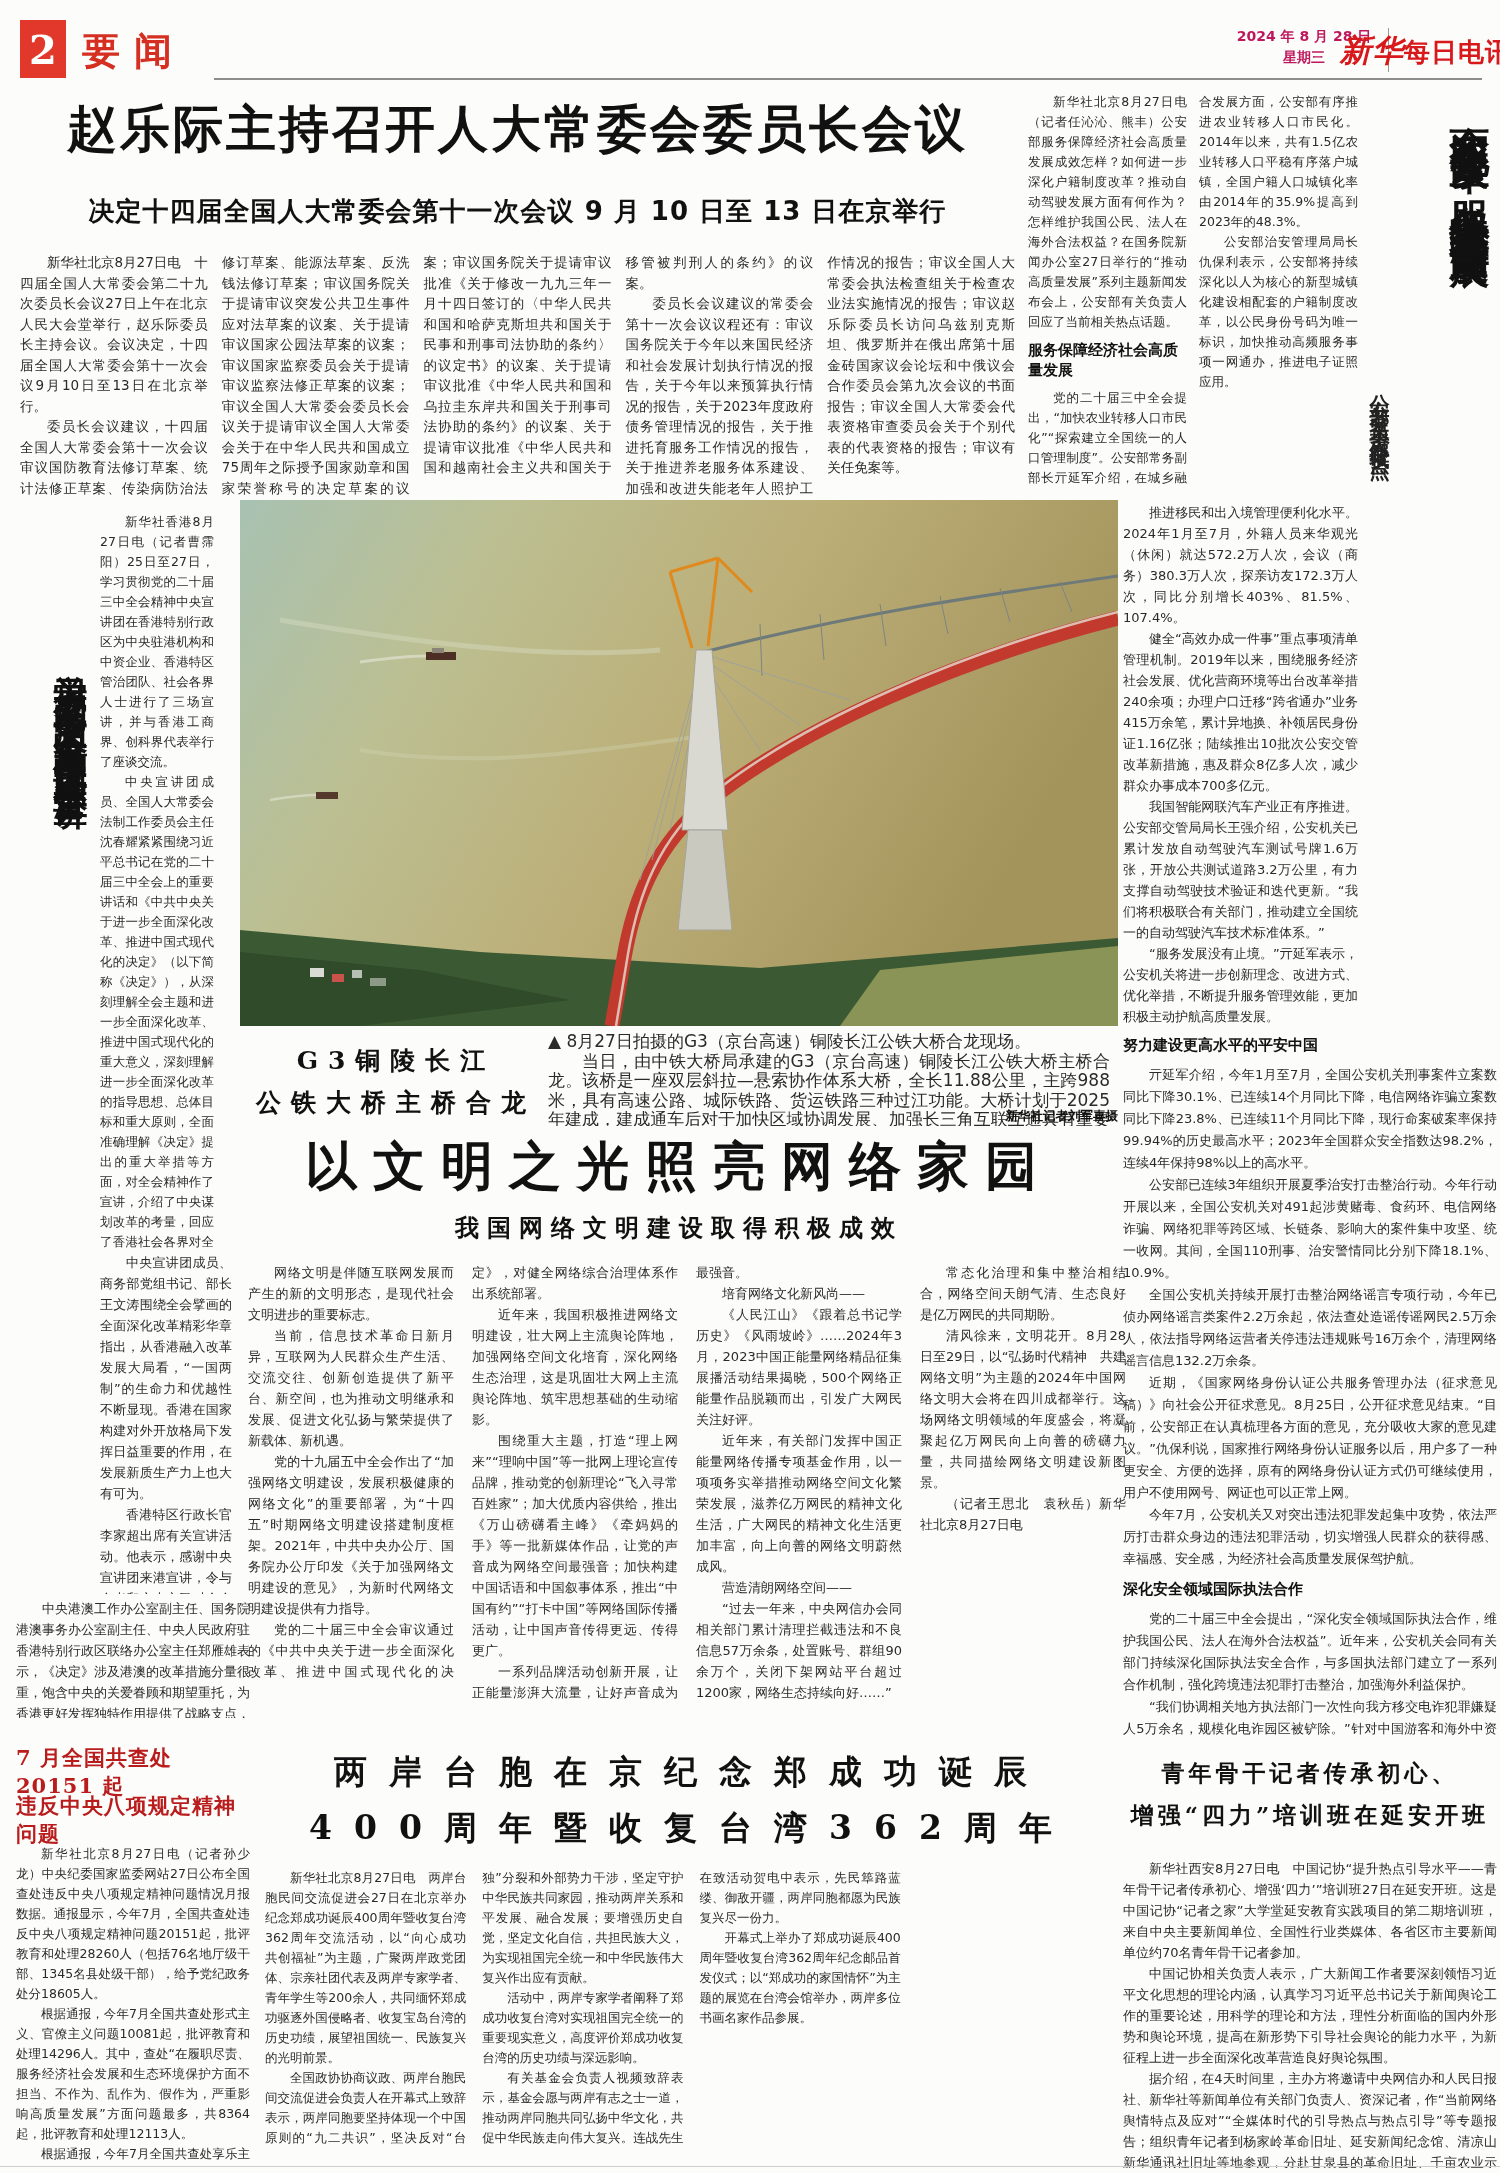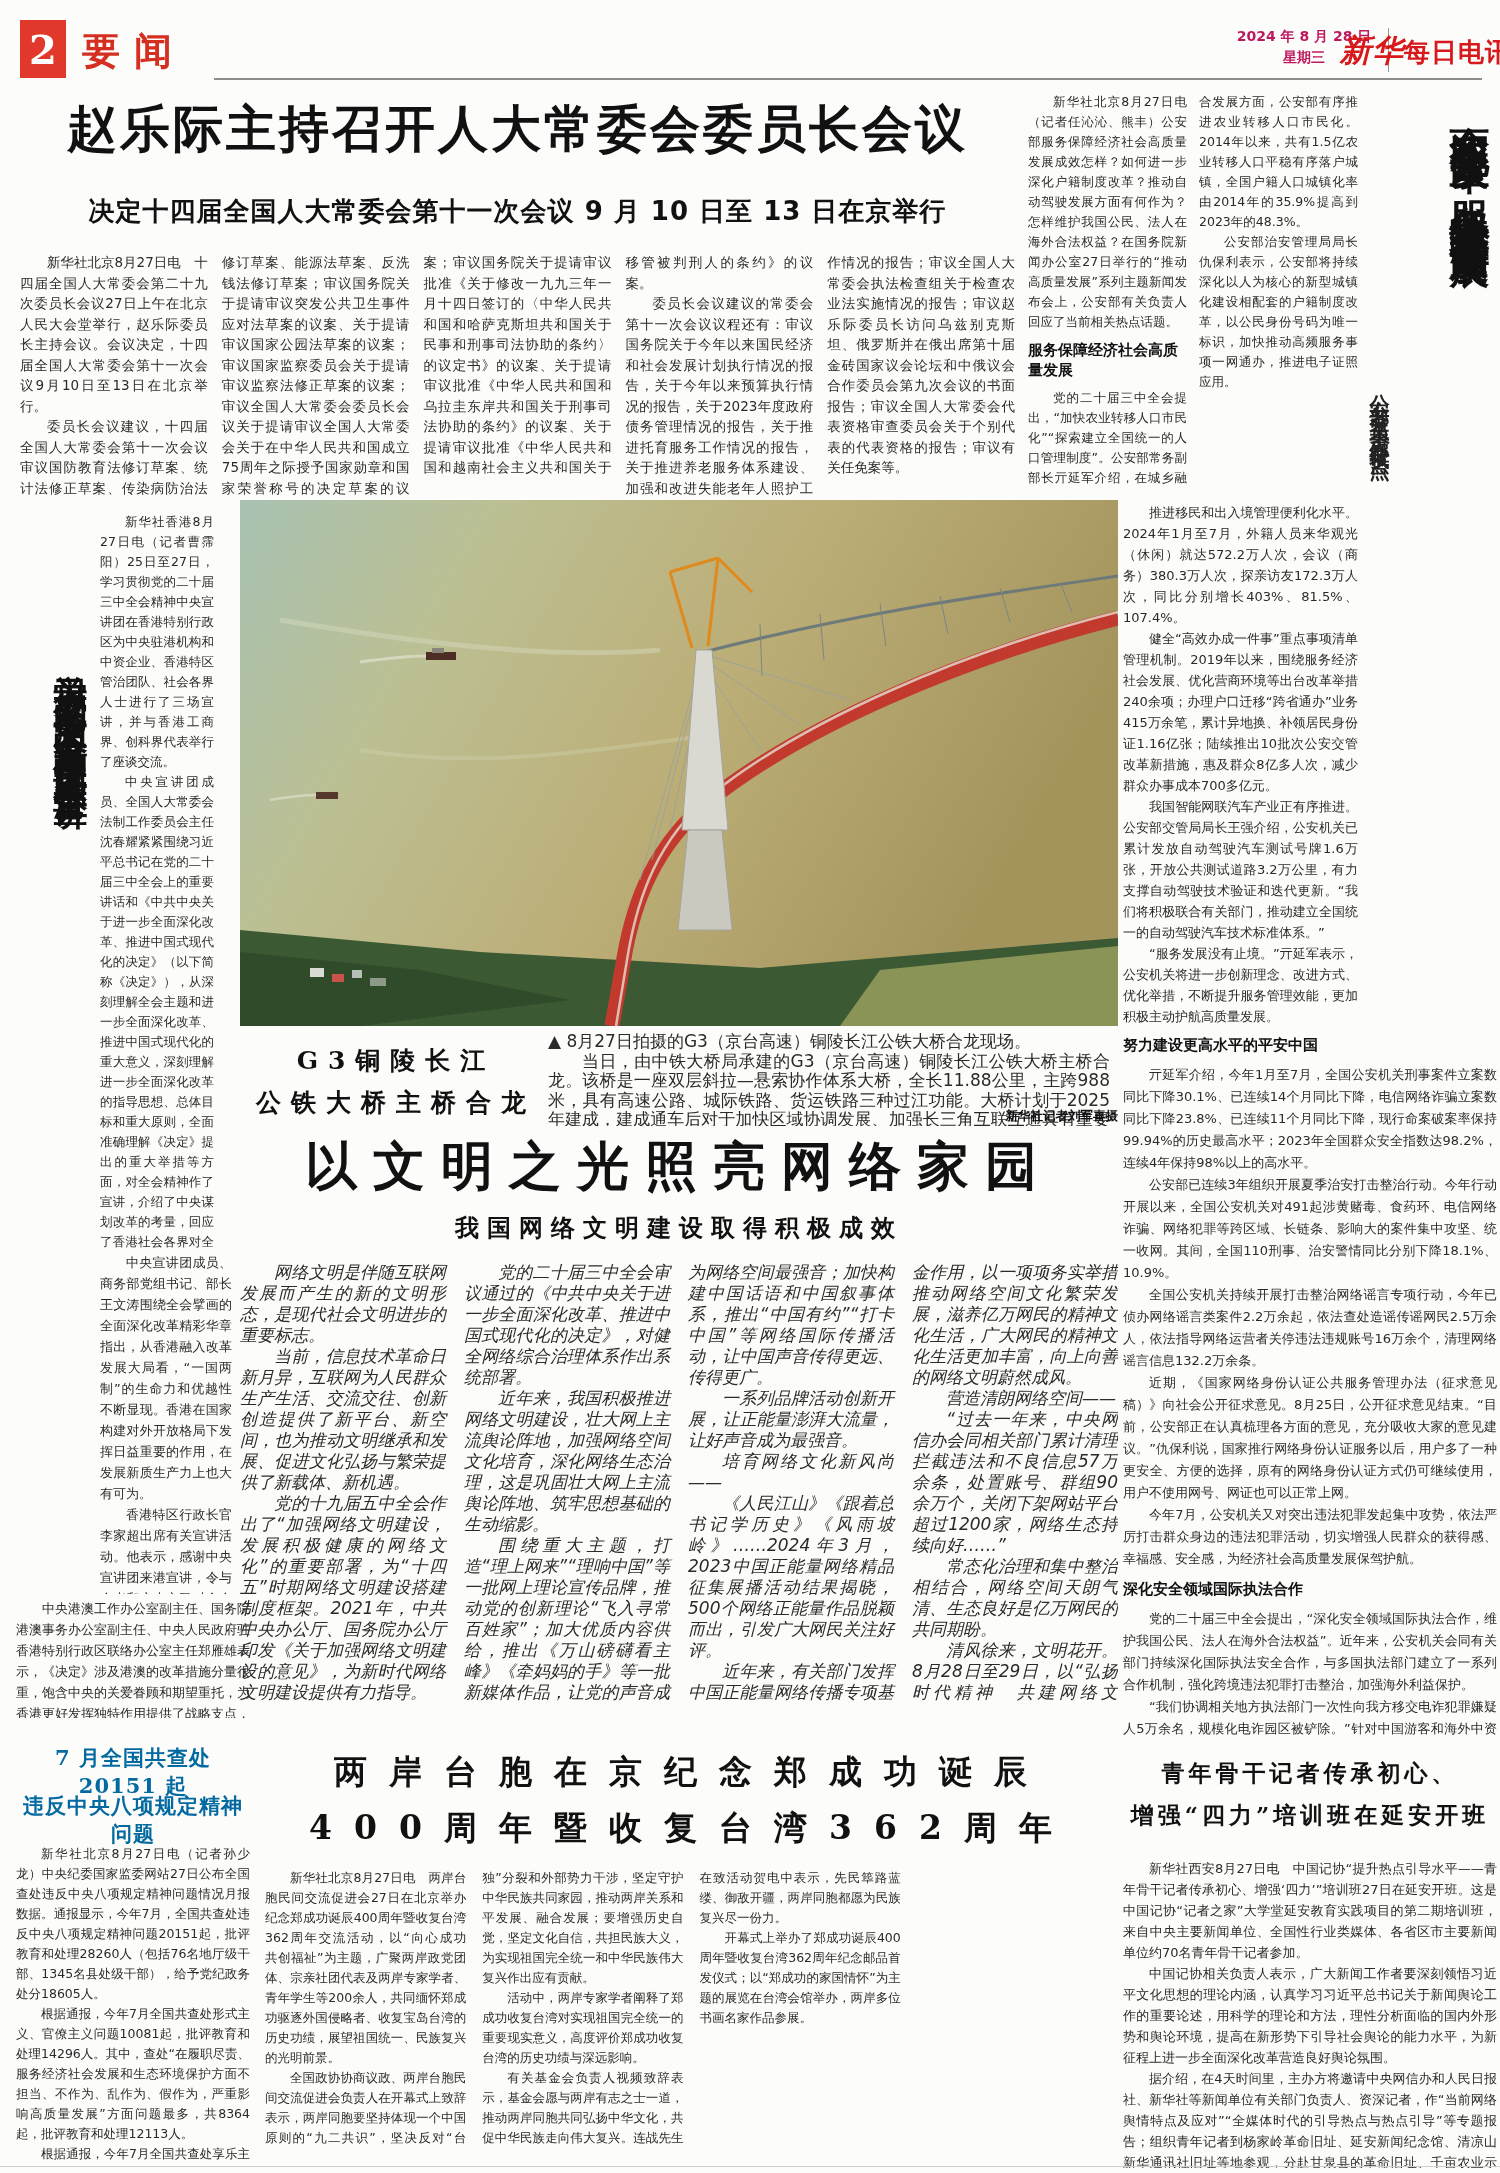--- a/index.html
+++ b/index.html
@@ -39,30 +39,30 @@
   .photo{left:240px;top:500px;width:878px;height:526px;overflow:hidden;background:#b3ab79;}
   .photo svg{display:block;width:100%;height:100%;}
   .cap-title{left:250px;top:1040px;width:292px;text-align:center;font-size:25px;font-weight:900;
              letter-spacing:10px;line-height:42px;color:#111;}
   .cap-text{left:548px;top:1032px;width:562px;height:94px;font-size:17px;line-height:19.5px;overflow:hidden;}
   .cap-credit{left:556px;top:1108px;width:562px;text-align:right;font-size:12.5px;font-weight:700;color:#111;}
   
   .cyber-headline{left:240px;top:1132px;width:878px;text-align:center;font-size:52px;font-weight:900;
                   letter-spacing:16px;color:#111;}
   .cyber-subhead{left:240px;top:1212px;width:878px;text-align:center;font-size:24px;font-weight:700;letter-spacing:8px;color:#111;}
-  .cyber-body{left:240px;top:1262px;width:878px;height:458px;column-count:4;column-gap:18px;
-              font-size:17px;line-height:21px;column-fill:auto;font-style:italic;}
+  .cyber-body{left:248px;top:1262px;width:878px;height:458px;column-count:4;column-gap:18px;
+              font-size:13px;line-height:21px;column-fill:auto;}
   
   .police-a{left:1028px;top:92px;width:330px;height:406px;column-count:2;column-gap:12px;
             font-size:12.5px;line-height:20px;column-fill:auto;}
   .police-b{left:1123px;top:502px;width:235px;height:552px;font-size:13px;line-height:21px;}
   .police-c{left:1123px;top:1064px;width:374px;height:676px;font-size:13px;line-height:22px;}
   .sec-head{font-weight:900;font-size:15px;margin:8px 0;text-indent:0;color:#111;text-align:left;}
   
-  .disc-h{left:16px;width:234px;text-align:center;font-size:21px;font-weight:900;color:#0369a1;letter-spacing:1px;}
+  .disc-h{left:16px;width:234px;font-size:21px;font-weight:900;color:#b91c1c;letter-spacing:1px;}
   .disc-body{left:16px;top:1844px;width:234px;height:322px;font-size:12.5px;line-height:20px;}
   
   .tw-h{left:265px;width:853px;text-align:center;font-size:33px;font-weight:800;letter-spacing:22px;color:#111;}
   .tw-body{left:265px;top:1868px;width:853px;height:298px;column-count:4;column-gap:16px;
            font-size:12.5px;line-height:20px;column-fill:auto;}
   
   .jr-h{left:1123px;width:374px;text-align:center;font-size:23px;font-weight:800;letter-spacing:4px;color:#111;}
   .jr-body{left:1123px;top:1858px;width:374px;height:310px;font-size:13px;line-height:21px;}
   .bottom-rule{left:0;top:2166px;width:1500px;height:1px;background:#cfcdc8;}
 </style>

